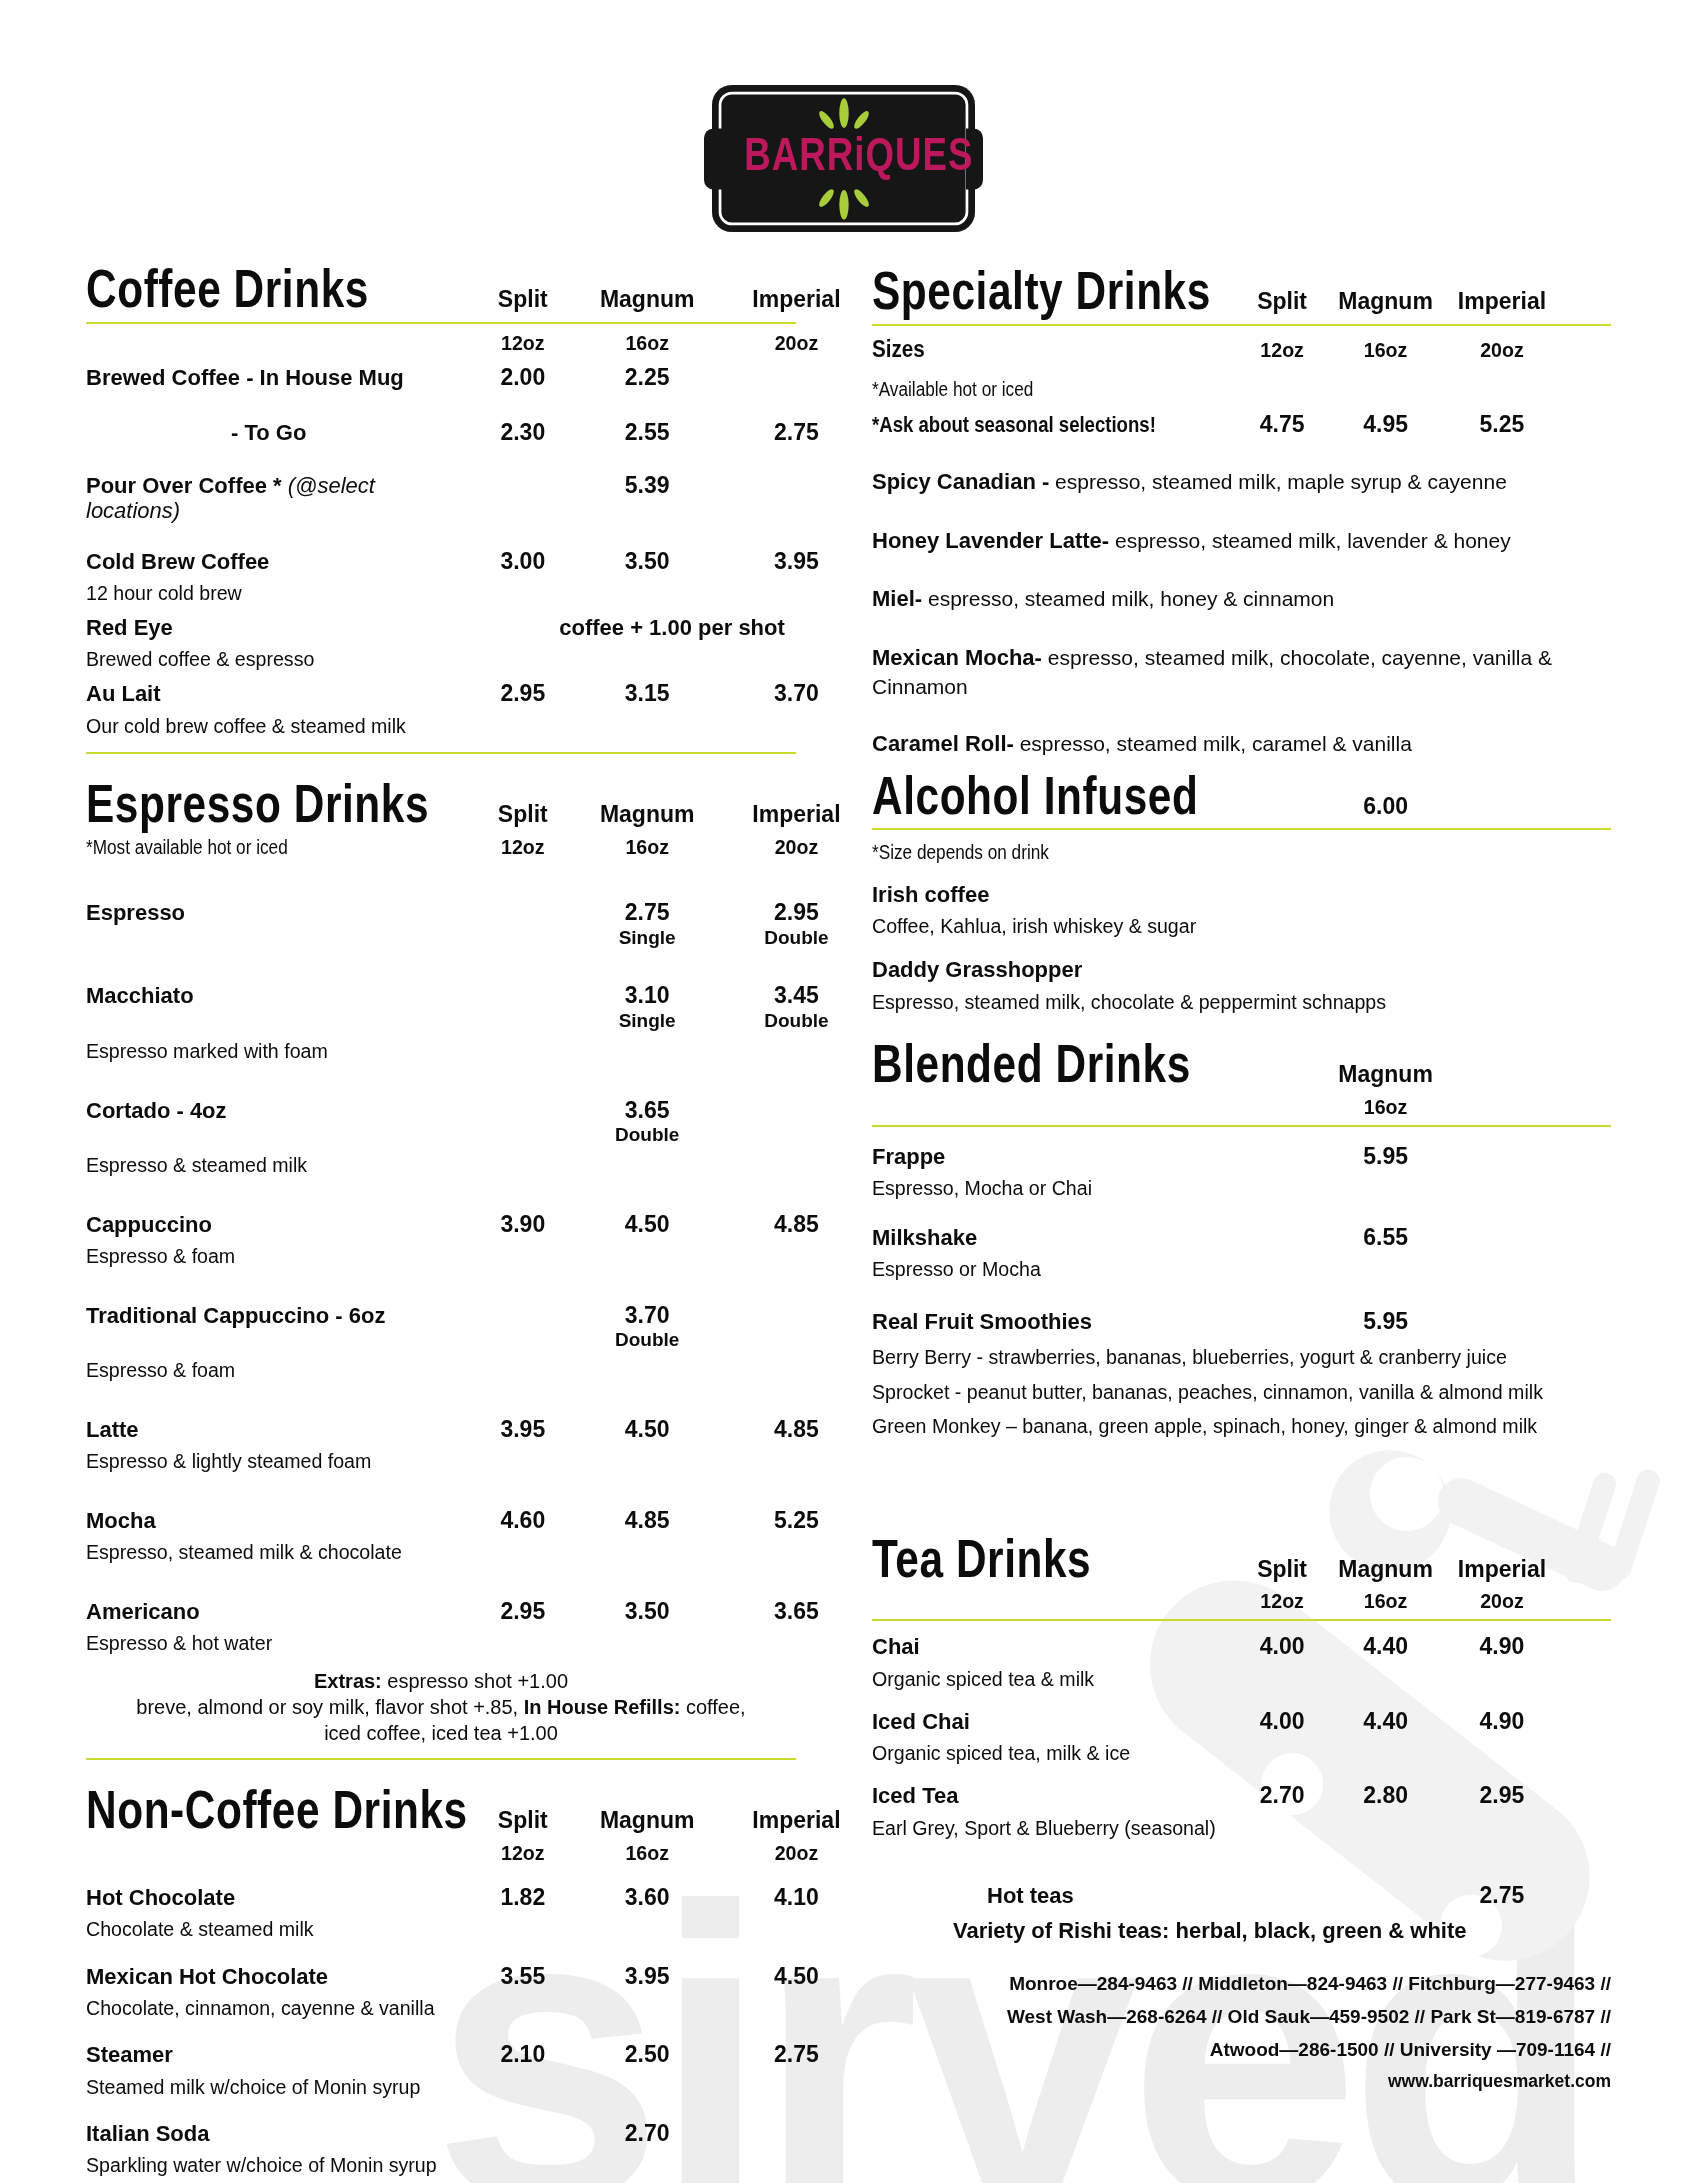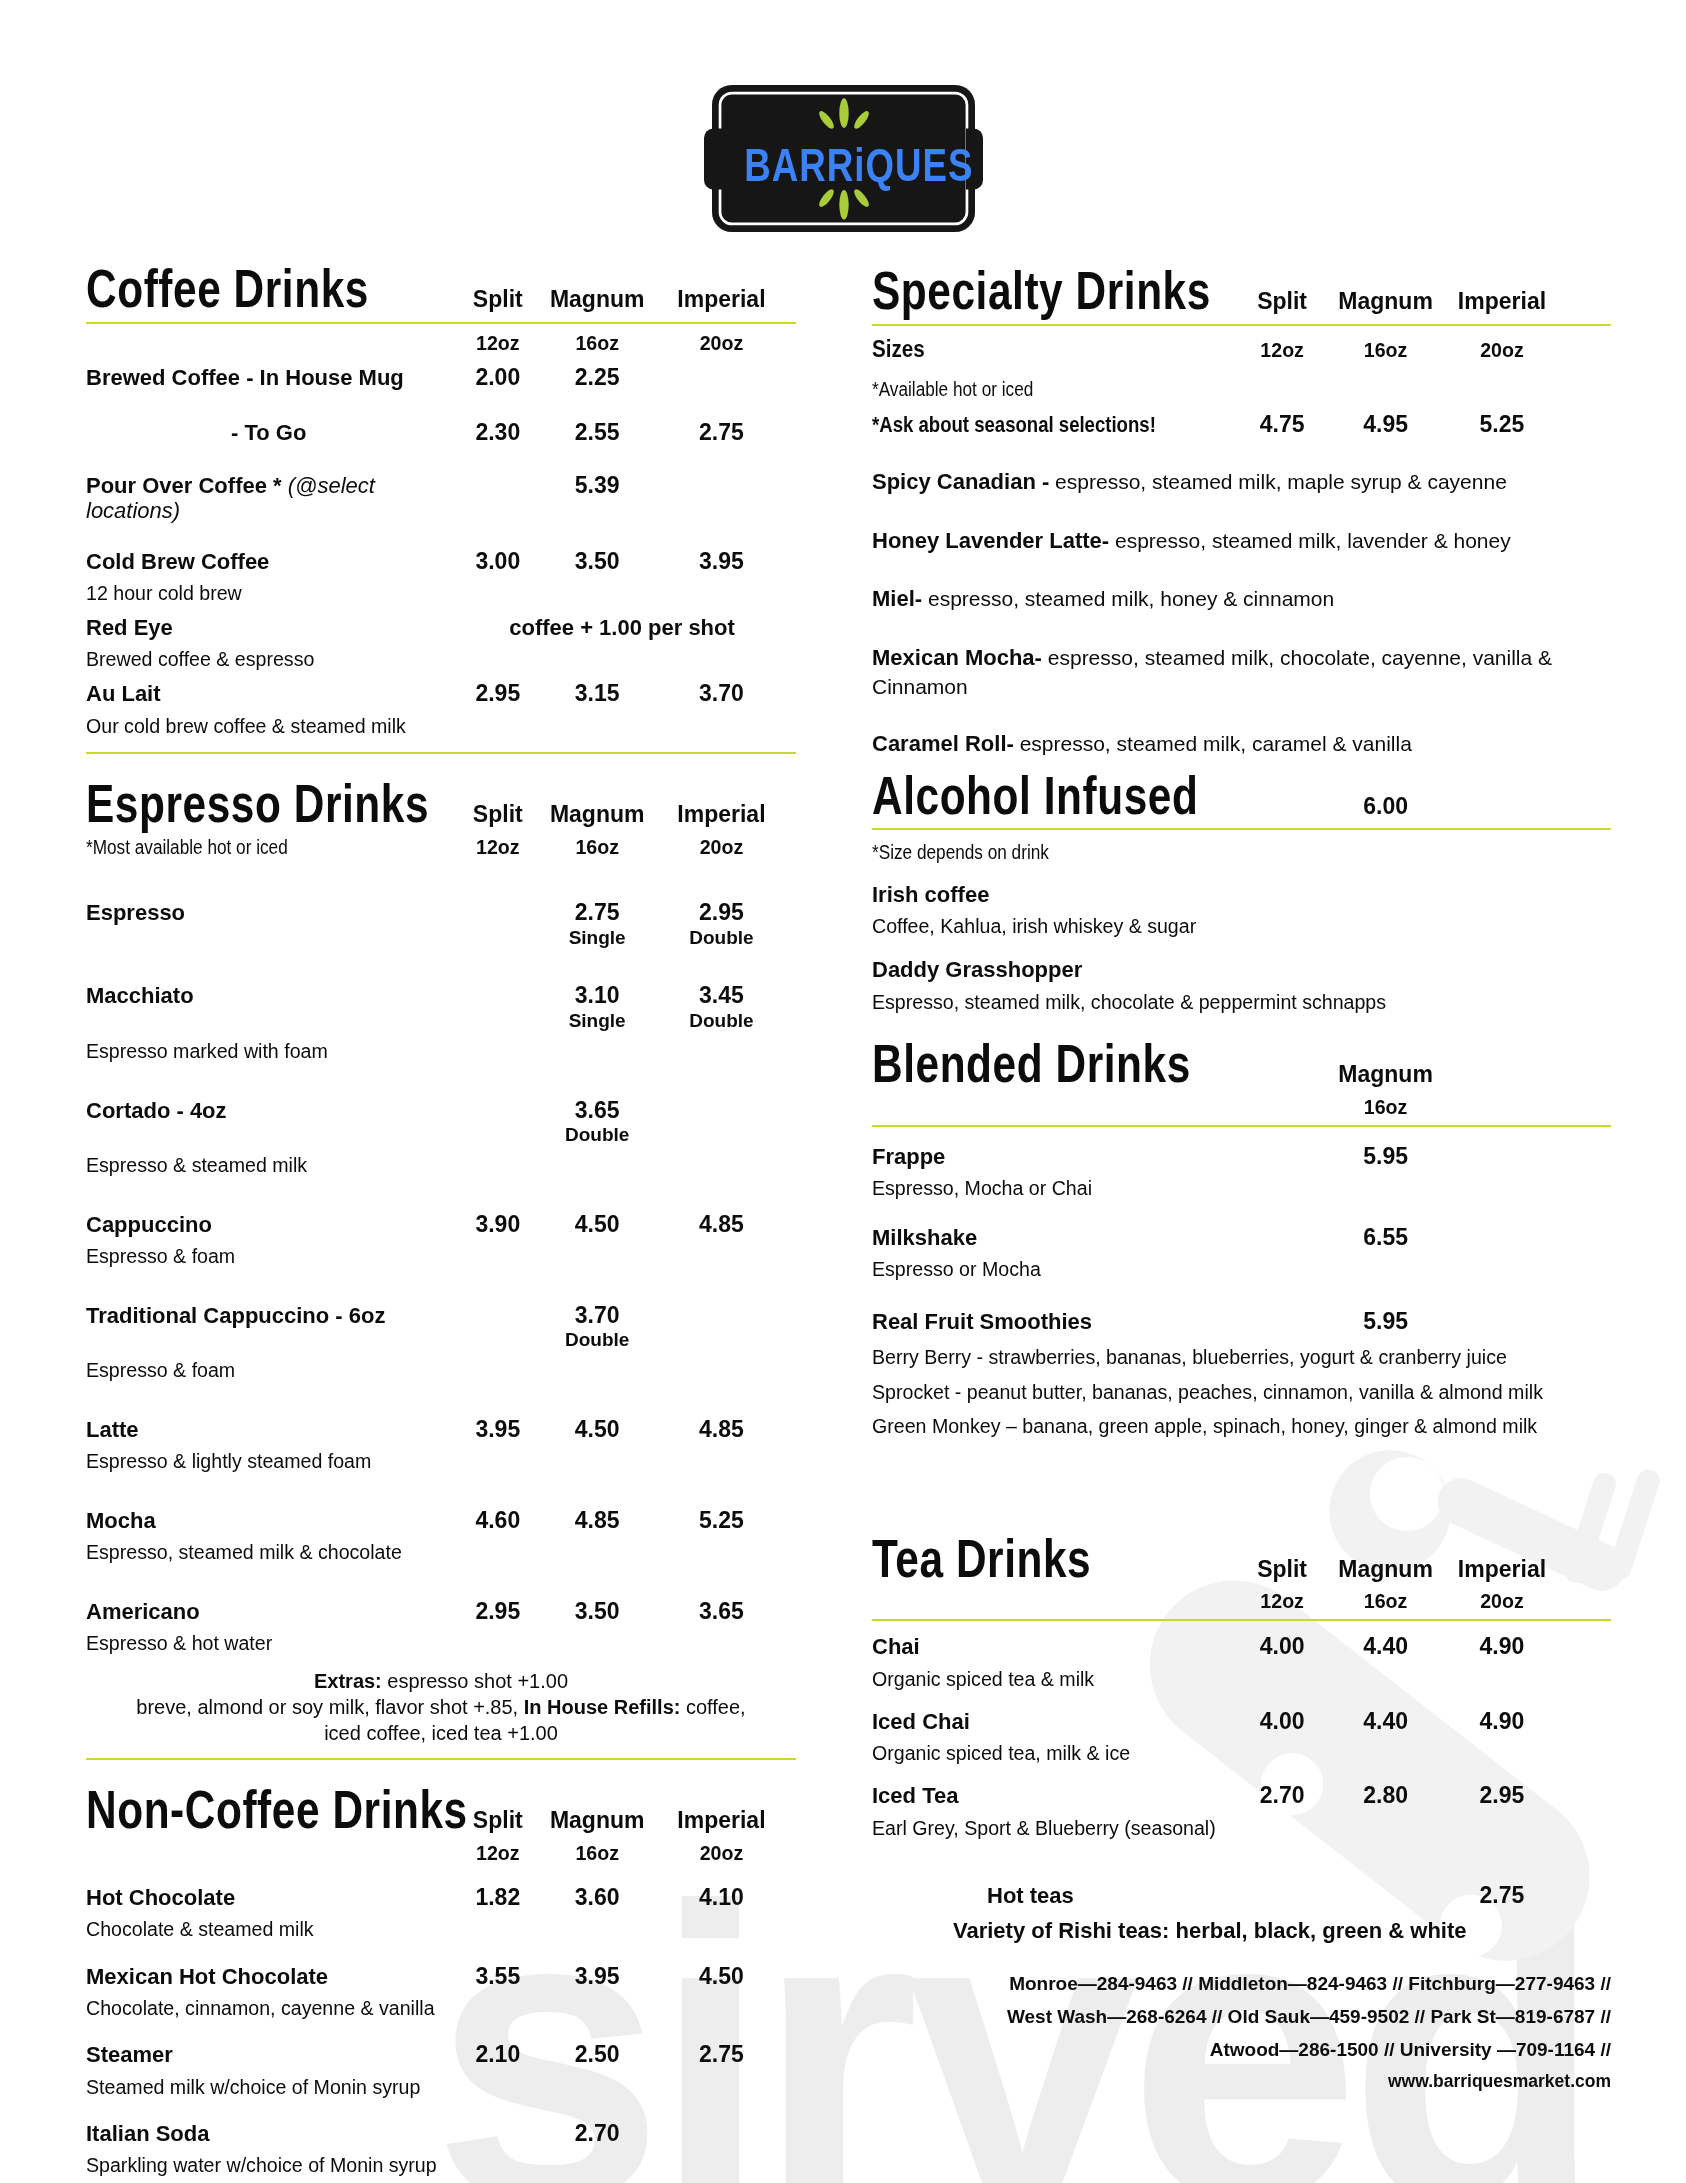--- a/index.html
+++ b/index.html
@@ -14,21 +14,21 @@
     position:absolute;left:432px;top:1815px;z-index:0;
     font-size:418px;font-weight:bold;letter-spacing:-12px;color:#ededed;
     font-family:"Liberation Sans",sans-serif;white-space:nowrap;
   }
   .wm-tool{position:absolute;left:1012px;top:1430px;z-index:0;}
   
   .col{position:absolute;z-index:1;}
   .col-left{left:86px;top:262px;width:710px;}
   .col-right{left:872px;top:264px;width:739px;}
   
-  .row{display:grid;grid-template-columns:51% 14% 14% 21%;align-items:baseline;}
+  .row{display:grid;grid-template-columns:51% 14% 14% 21%;align-items:baseline;gap:25px;}
   .rrow{display:grid;grid-template-columns:48.5% 14% 14% 17.5%;align-items:baseline;}
   
   .hdr{border-bottom:2.7px solid #c9d92e;padding-bottom:6.7px;}
   .hdr-top{border-top:2.7px solid #c9d92e;padding-top:23px;}
   .title{font-size:53px;font-weight:bold;line-height:1;}
   .cnd{display:inline-block;transform:scaleX(.8);transform-origin:left bottom;white-space:nowrap;letter-spacing:0.7px;}
   .cnd2{display:inline-block;transform:scaleX(.86);transform-origin:left bottom;white-space:nowrap;}
   .phead{font-size:23px;font-weight:bold;text-align:center;}
   .sz{font-size:19.6px;font-weight:bold;text-align:center;}
   .hdr2{margin-top:5.4px;}
@@ -56,21 +56,21 @@
     position:absolute;inset:0;background:#161616;border-radius:20px;
     box-shadow:inset 0 0 0 6.7px #161616, inset 0 0 0 9.4px #ffffff;
   }
   .badge:before,.badge:after{
     content:"";position:absolute;top:50%;width:17.5px;height:61px;background:#161616;
     transform:translateY(-50%);
   }
   .badge:before{left:-8px;border-radius:9.4px 0 0 9.4px;}
   .badge:after{right:-8px;border-radius:0 9.4px 9.4px 0;}
   .logo-text{
-    position:absolute;left:0;right:0;top:56px;text-align:right;color:#3b82f6;
+    position:absolute;left:0;right:0;top:45px;text-align:right;color:#be185d;
     font-size:47px;font-weight:bold;letter-spacing:1.3px;line-height:1;
   }
   .logo-text span{display:inline-block;transform:scaleX(.78);white-space:nowrap;}
   .sparkle{position:absolute;left:50%;transform:translateX(-50%);}
   .sparkle.top{top:12px;}
   .sparkle.bot{bottom:10.8px;transform:translateX(-50%) scaleY(-1);}
   
   .mt12{margin-top:8px;} .mt14{margin-top:9.4px;} .mt16{margin-top:10.8px;}
   .mt18{margin-top:12px;} .mt22{margin-top:15px;} .mt24{margin-top:16px;}
   .mt26{margin-top:17.5px;} .mt30{margin-top:20px;} .mt32{margin-top:21.6px;}

